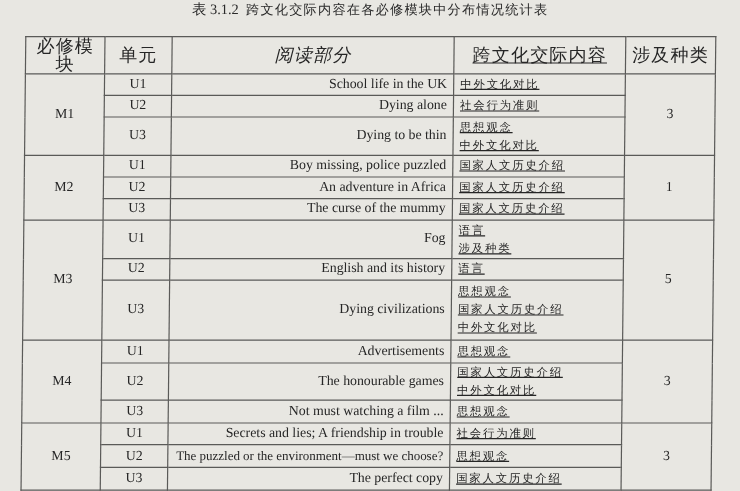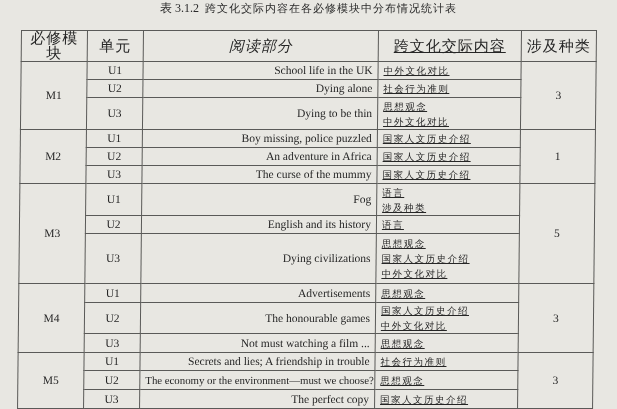--- a/index.html
+++ b/index.html
@@ -174,21 +174,21 @@
       <td class="c-mod latin" rowspan="3">M5</td>
       <td class="c-unit latin">U1</td>
       <td class="c-read latin">Secrets and lies; A friendship in trouble</td>
       <td class="c-cont cjk">
           <span class="line">社会行为准则</span>
         </td>
       <td class="c-kind latin" rowspan="3">3</td>
     </tr>
     <tr class="h19">
       <td class="c-unit latin">U2</td>
-      <td class="c-read latin" style="white-space:nowrap; font-size:10.8px;">The economy or the environment—must we choose?</td>
+      <td class="c-read latin" style="white-space:nowrap; font-size:10.8px;">The puzzled or the environment—must we choose?</td>
       <td class="c-cont cjk">
           <span class="line">思想观念</span>
         </td>
     </tr>
     <tr class="h19">
       <td class="c-unit latin">U3</td>
       <td class="c-read latin">The perfect copy</td>
       <td class="c-cont cjk">
           <span class="line">国家人文历史介绍</span>
         </td>

